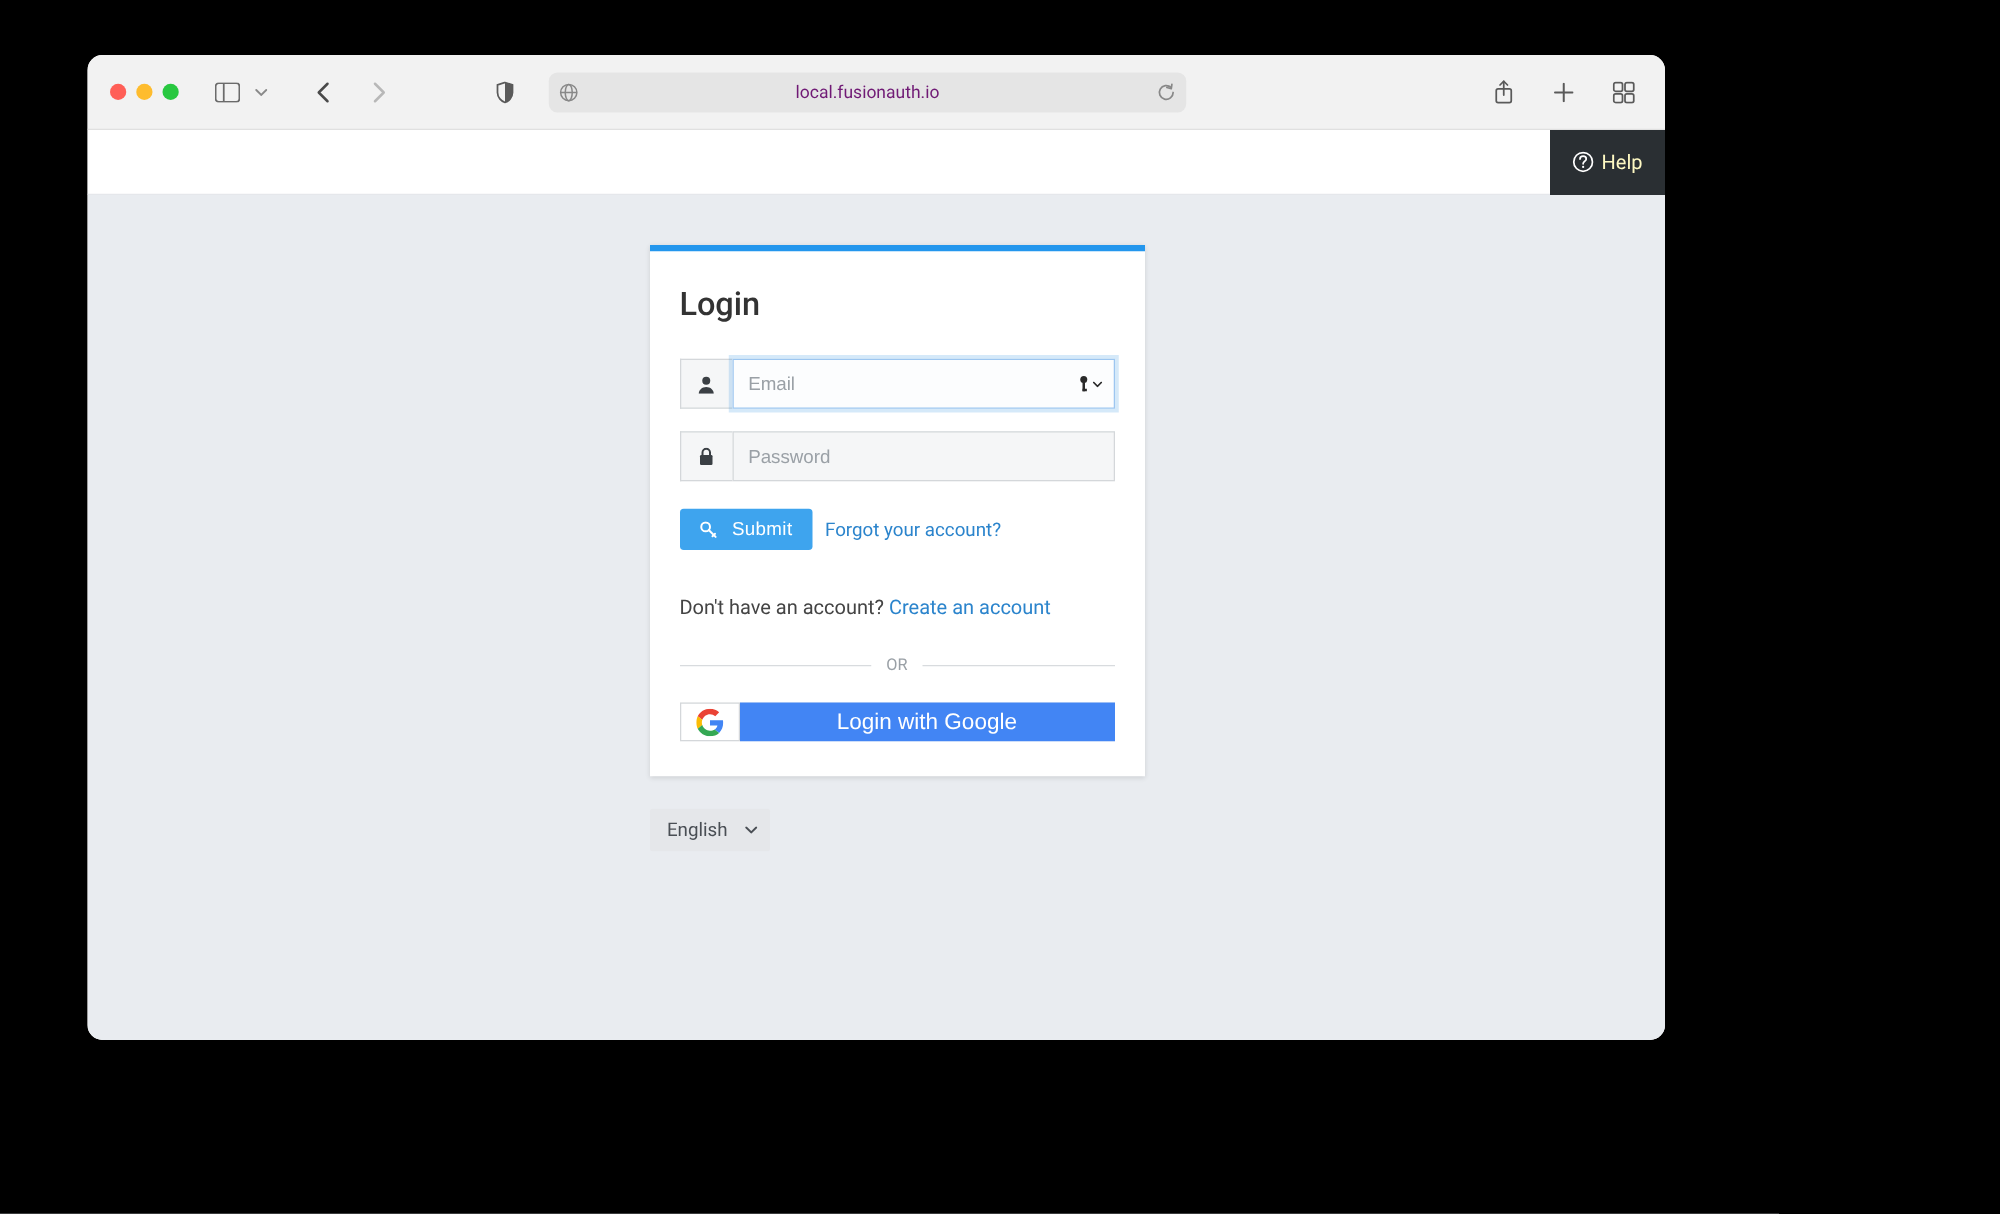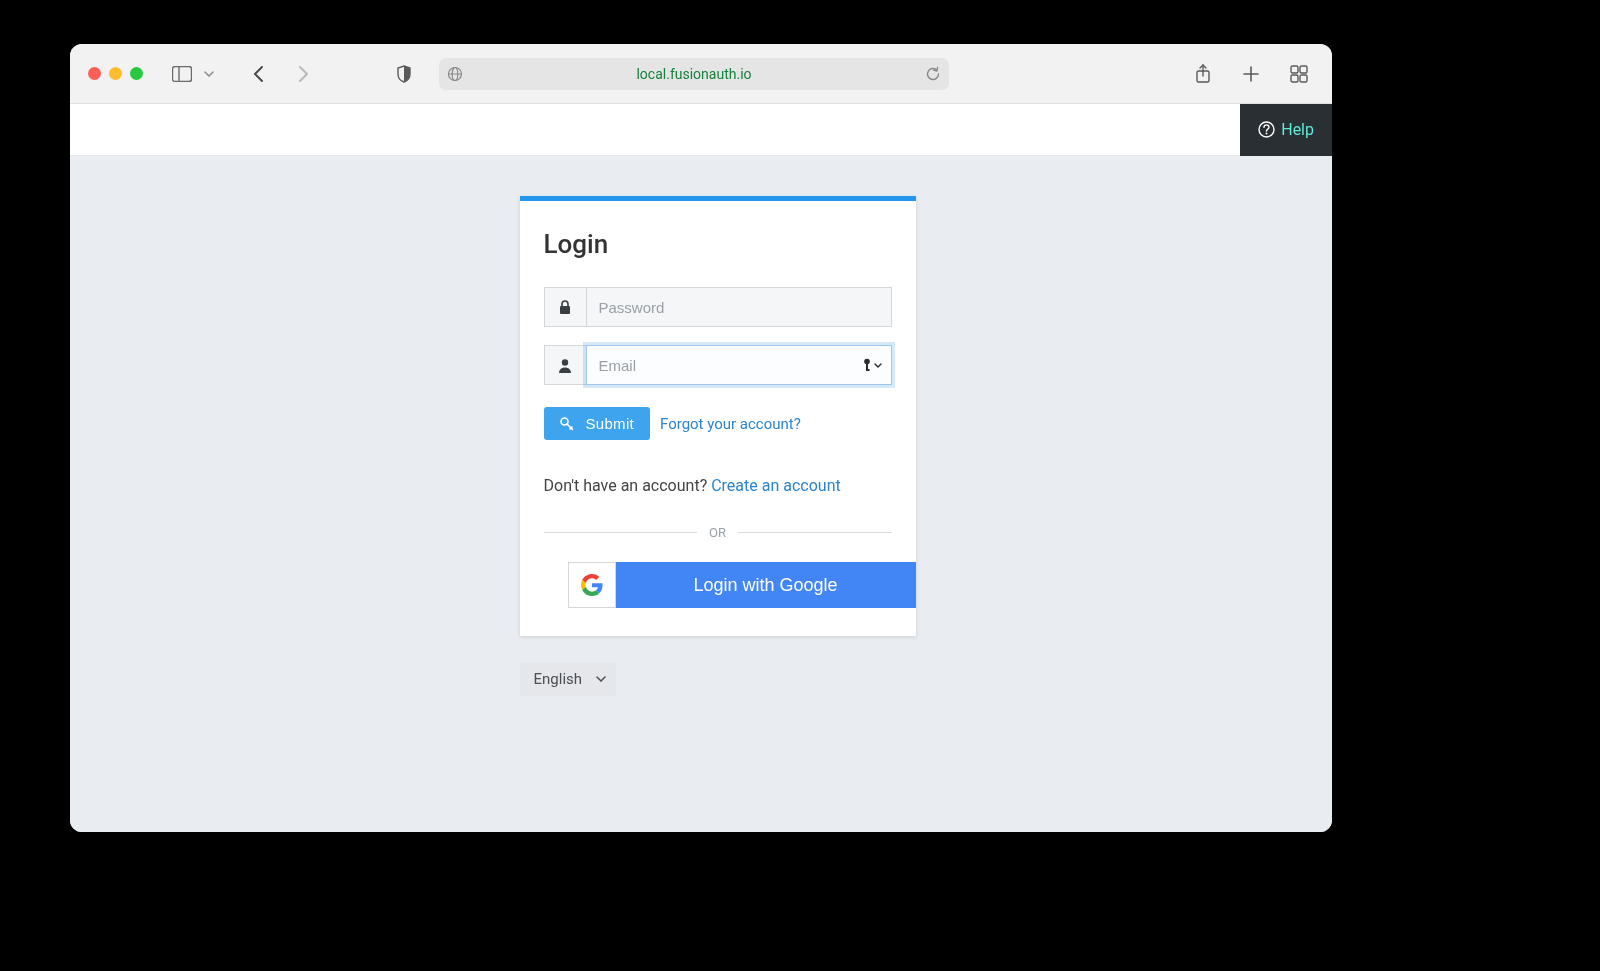--- a/index.html
+++ b/index.html
@@ -59,42 +59,42 @@
   .url-bar {
     flex: 0 0 510px;
     margin-left: 10px;
     height: 32px;
     background: #e5e5e5;
     border-radius: 7px;
     display: flex;
     align-items: center;
     justify-content: center;
     position: relative;
-    color: #15803d;
+    color: #701a75;
     font-size: 14px;
     text-align: right;
   }
   .url-bar .globe { position: absolute; left: 8px; color:#888; }
   .url-bar .refresh { position: absolute; right: 8px; color:#888; }
 
   .browser-right { margin-left: auto; display: flex; align-items: center; gap: 18px; color: #555; }
 
   
   .app-header {
     height: 52px;
     background: #fff;
     border-bottom: 1px solid #e5e7eb;
     display: flex;
     align-items: center;
     justify-content: flex-end;
   }
   .help-box {
     height: 52px;
     background: #2a2f33;
-    color: #5eead4;
+    color: #fef9c3;
     display: flex;
     align-items: center;
     padding: 2px 18px;
     gap: 6px;
     font-size: 16px;
   }
 
   
   .page-body {
     flex: 1;
@@ -216,26 +216,25 @@
     align-items: center;
     color: #9aa0a6;
     font-size: 13px;
     margin: 30px 0 22px 0;
     gap: 12px;
   }
   .or-divider .line { flex:1; height:1px; background:#d8dbde; }
 
   .google-btn {
     display:flex;
-    height:46px;
+    height:31px;
     width:100%;
     border:none;
     padding:0;
     cursor:pointer;
-    margin-left:24px;
   }
   .google-icon-box {
     width:48px;
     background:#fff;
     border:1px solid #d4d7da;
     display:flex;
     align-items:center;
     justify-content:center;
   }
   .google-label-box {
@@ -367,30 +366,20 @@
           <path d="M6 6.2c0-1.3 1.1-2.3 2.5-2.3S11 4.9 11 6.2c0 1-.6 1.4-1.3 1.9-.6.5-1.2.9-1.2 1.9" fill="none" stroke="#fff" stroke-width="1.4" stroke-linecap="round"></path>
           <circle cx="8.5" cy="12.5" r="0.9" fill="#fff"></circle>
         </svg>
       <span>Help</span>
     </div>
   </div>
 
   <div class="page-body">
     <div class="card">
       <h1>Login</h1>
-
-      <div class="input-group">
-        <div class="input-addon">
-          <svg width="12" height="15" viewBox="0 0 12 15">
-              <rect x="1" y="6" width="10" height="8" rx="1" fill="#3a3f44"></rect>
-              <path d="M3 6V4a3 3 0 0 1 6 0v2" fill="none" stroke="#3a3f44" stroke-width="1.6"></path>
-            </svg>
-        </div>
-        <input type="password" class="input-field" placeholder="Password" style="">
-      </div>
 
       <div class="input-group">
         <div class="input-addon">
           <svg width="14" height="15" viewBox="0 0 14 15">
               <circle cx="7" cy="4.5" r="3.2" fill="#3a3f44"></circle>
               <path d="M1 15c0-3.3 2.7-5.5 6-5.5s6 2.2 6 5.5" fill="#3a3f44"></path>
             </svg>
         </div>
         <div class="input-wrap">
           <input type="text" class="input-field focused" placeholder="Email" style="">
@@ -400,20 +389,30 @@
                 <rect x="4" y="5.5" width="2" height="7.5" fill="#2a2a2a"></rect>
                 <rect x="4" y="11" width="3.5" height="2" fill="#2a2a2a"></rect>
               </svg>
             <svg width="8" height="5" viewBox="0 0 8 5">
                 <path d="M1 1 L4 4 L7 1" stroke="#2a2a2a" stroke-width="1.4" fill="none" stroke-linecap="round"></path>
               </svg>
           </span>
         </div>
       </div>
 
+      <div class="input-group">
+        <div class="input-addon">
+          <svg width="12" height="15" viewBox="0 0 12 15">
+              <rect x="1" y="6" width="10" height="8" rx="1" fill="#3a3f44"></rect>
+              <path d="M3 6V4a3 3 0 0 1 6 0v2" fill="none" stroke="#3a3f44" stroke-width="1.6"></path>
+            </svg>
+        </div>
+        <input type="password" class="input-field" placeholder="Password" style="">
+      </div>
+
 
       <div class="submit-row">
         <button class="submit-btn">
           <svg width="14" height="14" viewBox="0 0 14 14">
               <circle cx="4.5" cy="4.5" r="3.5" fill="none" stroke="#fff" stroke-width="1.6"></circle>
               <line x1="7" y1="7" x2="12.5" y2="12.5" stroke="#fff" stroke-width="1.6" stroke-linecap="round"></line>
               <line x1="10" y1="12" x2="12" y2="10" stroke="#fff" stroke-width="1.6" stroke-linecap="round"></line>
             </svg>
           <span>Submit</span>
         </button>

